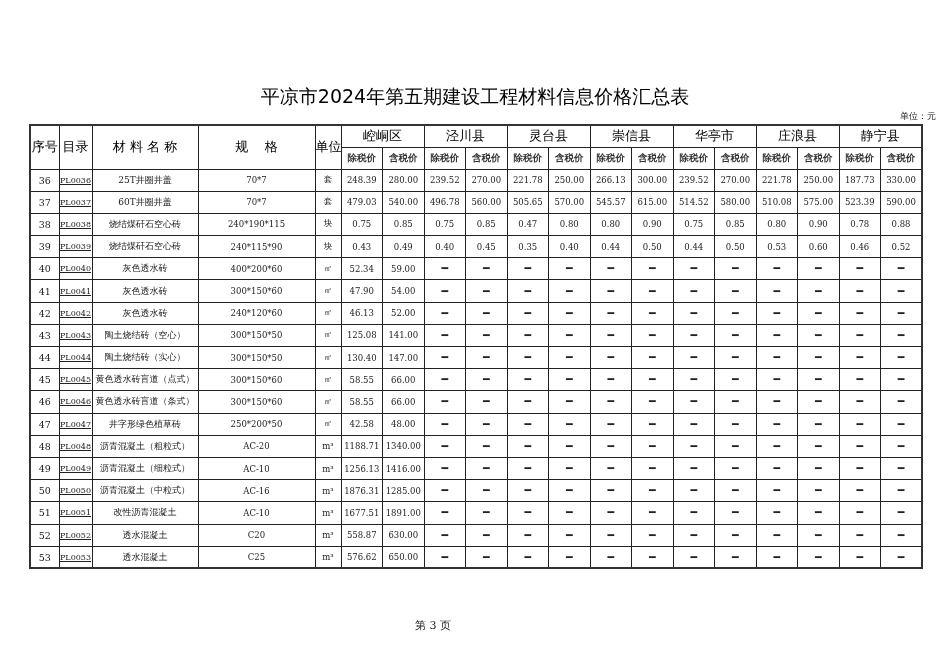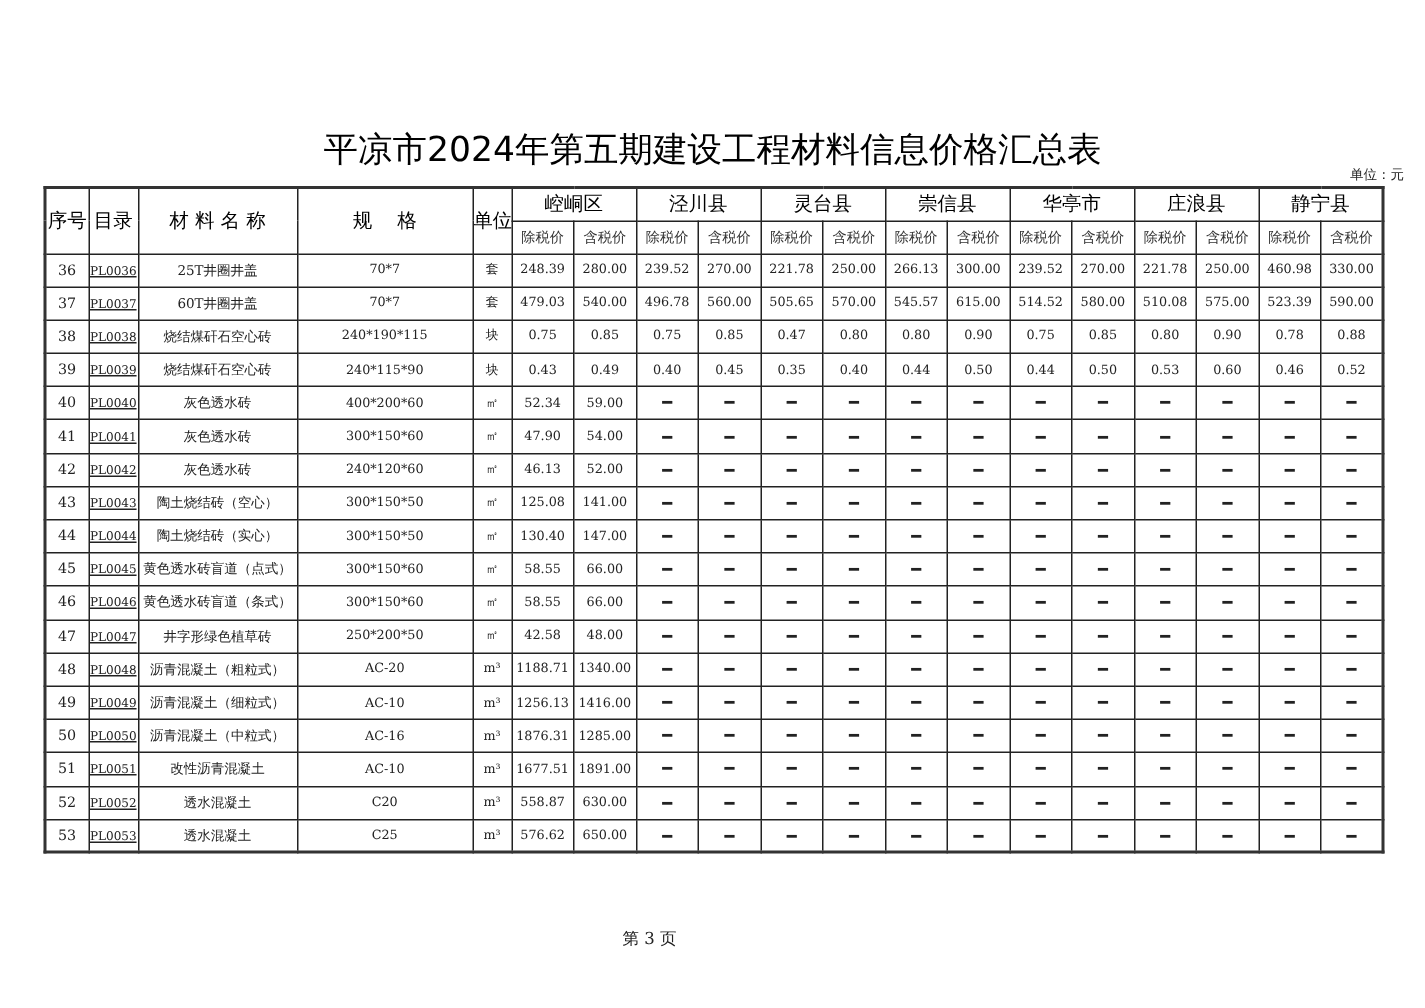--- a/index.html
+++ b/index.html
@@ -1,22 +1,22 @@
 <!DOCTYPE html>
 <html><head>
 <meta charset="utf-8">
 <style>
   html, body { margin: 0; padding: 0; background: #ffffff; }
   body { width: 950px; height: 672px; position: relative; overflow: hidden; font-family: "DejaVu Serif", "Liberation Serif", serif; color: #000; }
-  .title { position: absolute; top: 84px; left: 0; width: 950px; text-align: center; font-family: "DejaVu Sans", "Liberation Sans", sans-serif; font-size: 23px; letter-spacing: 0px; }
+  .title { position: absolute; top: 84px; left: 0; width: 950px; text-align: center; font-family: "DejaVu Sans", "Liberation Sans", sans-serif; font-size: 19px; letter-spacing: 0px; }
   .unit-note { position: absolute; top: 110px; right: 14px; font-size: 9px; color: #222; text-align: center; }
   table.grid { position: absolute; top: 124px; left: 29px; border-collapse: collapse; table-layout: fixed; width: 892px; border: 2px solid #333; }
   table.grid td, table.grid th { border: 1px solid #222; padding: 0; text-align: center; vertical-align: middle; overflow: hidden; white-space: nowrap; }
   table.grid th { font-family: "DejaVu Sans", "Liberation Sans", sans-serif; font-weight: normal; font-size: 13px; }
-  table.grid th.sub { font-family: "DejaVu Serif", "Liberation Serif", serif; font-weight: normal; font-size: 9.5px; color: #333; margin-left: 16px; }
+  table.grid th.sub { font-family: "DejaVu Serif", "Liberation Serif", serif; font-weight: bold; font-size: 9.5px; color: #333; margin-left: 16px; }
   tr.h1 { height: 22px; }
   tr.h2 { height: 22px; }
   tr.row { height: 22.2px; }
   td { font-size: 8.5px; color: #222; }
   td.seq { font-size: 9.5px; }
   td.code { font-size: 8px; text-decoration: underline; }
   td.name { font-size: 9px; }
   td.dash { font-weight: bold; font-size: 11px; font-family: "DejaVu Sans", "Liberation Sans", sans-serif; }
   .footer { position: absolute; top: 618px; left: 0; width: 866px; text-align: center; font-size: 11px; color: #222; }
 </style>
@@ -92,21 +92,21 @@
         <td>239.52</td>
         <td>270.00</td>
         <td>221.78</td>
         <td>250.00</td>
         <td>266.13</td>
         <td>300.00</td>
         <td>239.52</td>
         <td>270.00</td>
         <td>221.78</td>
         <td>250.00</td>
-        <td>460.98</td>
+        <td>187.73</td>
         <td>330.00</td>
       </tr>
       <tr class="row">
         <td class="seq">37</td>
         <td class="code">PL0037</td>
         <td class="name">60T井圈井盖</td>
         <td>70*7</td>
         <td>套</td>
         <td>479.03</td>
         <td>540.00</td>

